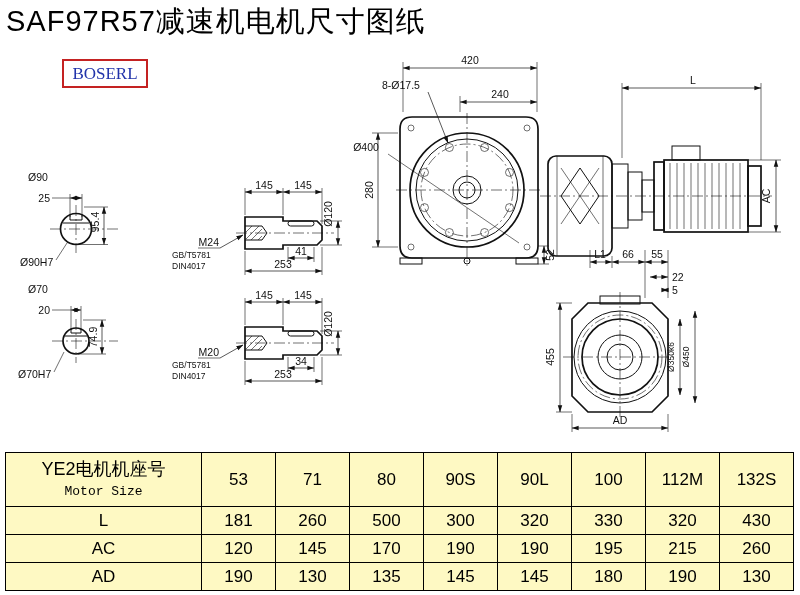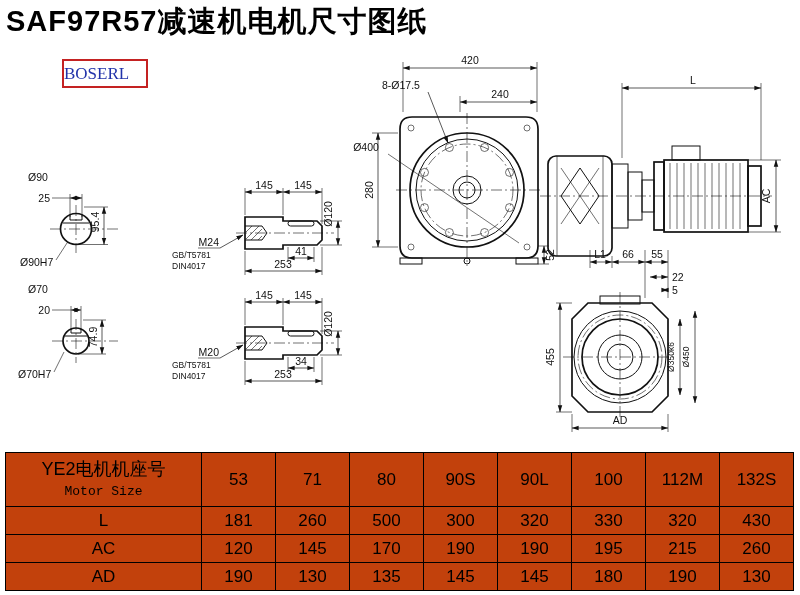--- a/index.html
+++ b/index.html
@@ -1,30 +1,30 @@
 <!DOCTYPE html>
 <html><head>
 <meta charset="utf-8">
 <style>
   *{margin:0;padding:0;box-sizing:border-box}
   html,body{width:800px;height:595px;background:#fff;font-family:"Liberation Sans",sans-serif;overflow:hidden}
   .page{position:relative;width:800px;height:595px;background:#fff}
-  .title{position:absolute;left:6px;top:2px;font-size:29px;font-weight:700;color:#000;letter-spacing:1px;white-space:nowrap}
+  .title{position:absolute;left:6px;top:2px;font-size:29px;font-weight:400;color:#000;letter-spacing:1px;white-space:nowrap}
   .logo{position:absolute;left:62px;top:59px;width:86px;height:29px;border:2px solid #c42222;color:#2233aa;
-        font-family:"Liberation Serif",serif;font-size:17px;text-align:left;line-height:25px;background:#fff}
+        font-family:"Liberation Serif",serif;font-size:17px;text-align:center;line-height:25px;background:#fff}
   svg.drawing{position:absolute;left:0;top:0}
   .dt{font-family:"Liberation Sans",sans-serif;font-size:10.5px;fill:#111}
   .s8{font-size:8.5px}
   .ln{stroke:#111;stroke-width:1;fill:none}
   .lw{stroke:#111;stroke-width:1.7;fill:none}
   .tn{stroke:#111;stroke-width:0.6;fill:none}
   .cl{stroke:#111;stroke-width:0.6;fill:none;stroke-dasharray:11 3 2 3}
   .dim{stroke:#111;stroke-width:0.7;fill:none;marker-start:url(#arr);marker-end:url(#arr)}
   .lead{stroke:#111;stroke-width:0.7;fill:none;marker-end:url(#arr)}
-  .tbl{position:absolute;left:5px;top:452px;border-collapse:collapse;table-layout:fixed;background:#c2410c}
+  .tbl{position:absolute;left:5px;top:452px;border-collapse:collapse;table-layout:fixed;background:#fef9c3}
   .tbl td{border:1.6px solid #000;text-align:center;vertical-align:middle;font-size:17px;color:#000;height:28px;padding:0}
   .tbl tr.hdr td{height:54px}
   .hcn{font-size:18px;line-height:24px}
   .hen{font-size:13px;line-height:22px;font-family:"Liberation Mono",monospace}
 </style>
 </head>
 <body>
 
 <div class="page">
 

